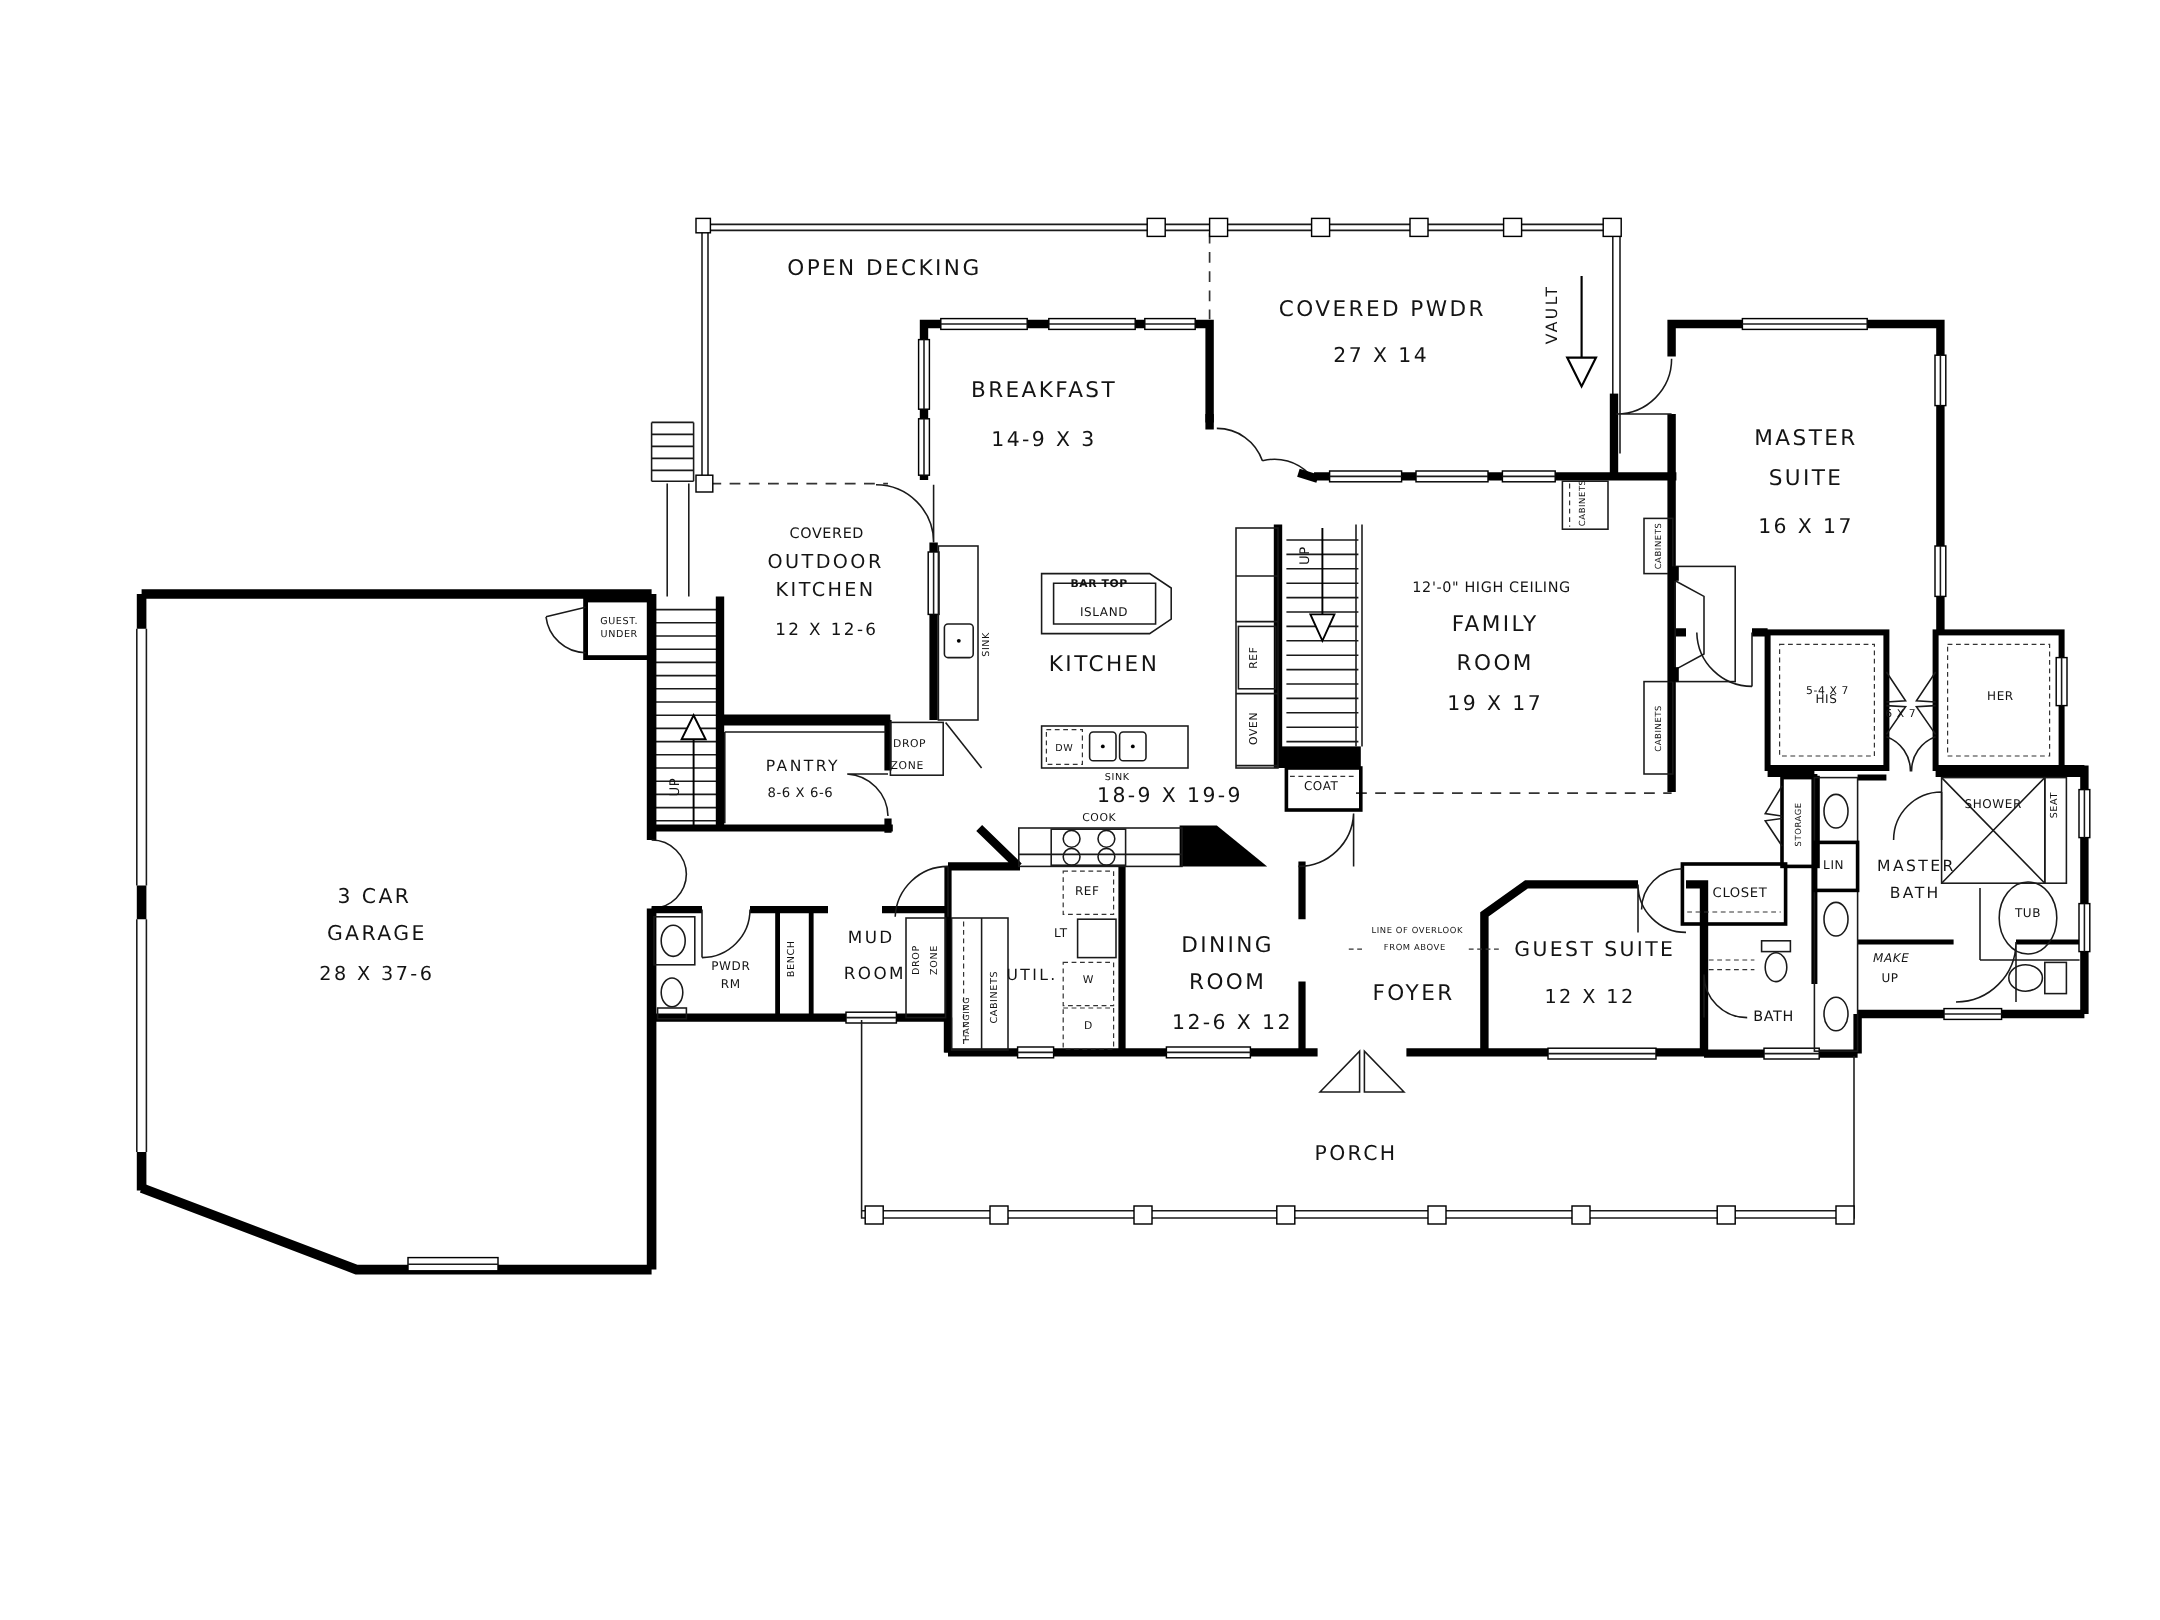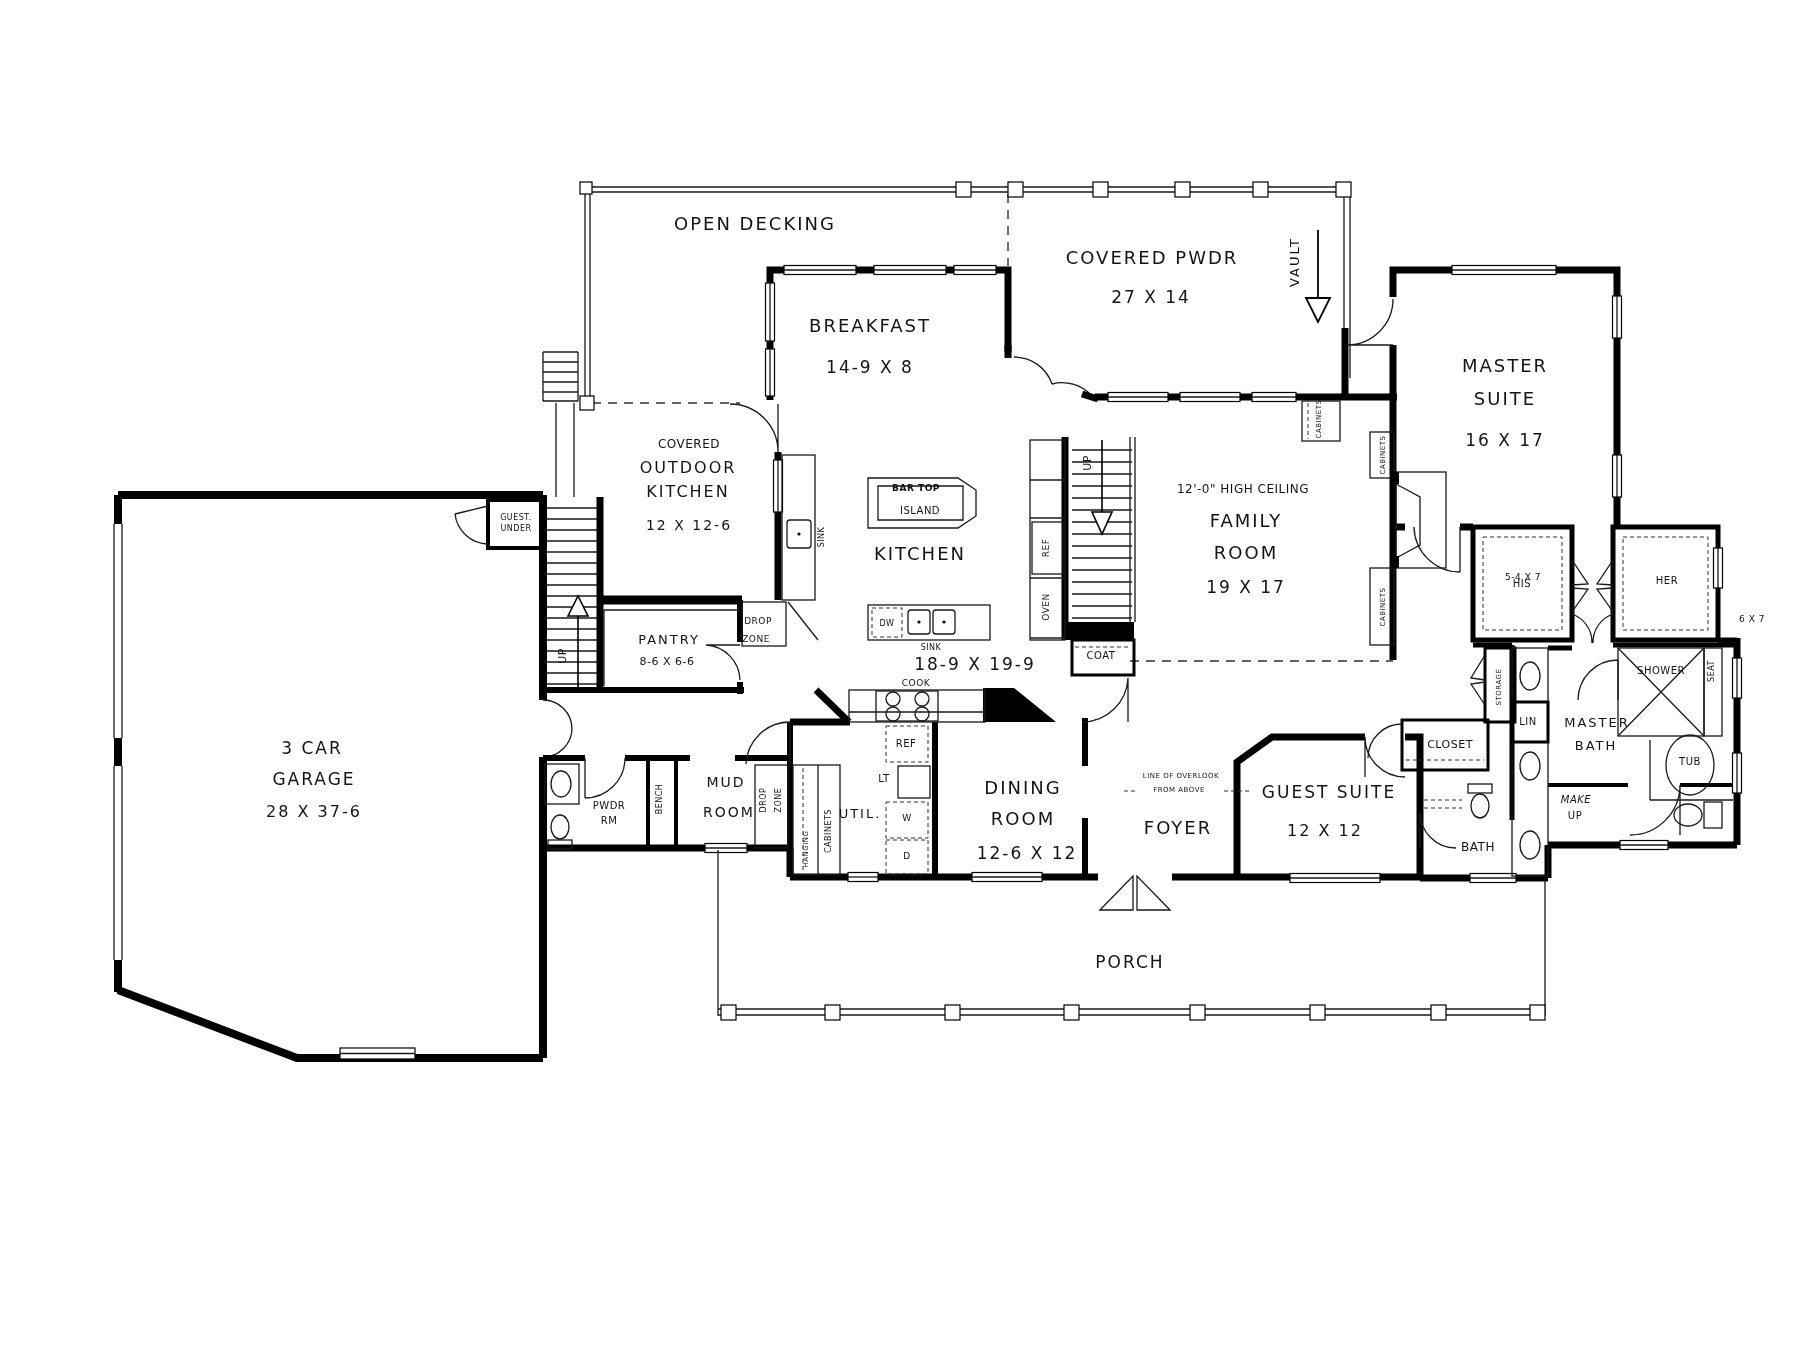--- a/index.html
+++ b/index.html
@@ -338,26 +338,26 @@
       <rect class="win" x="945" y="1005" width="15" height="15"></rect>
       <rect class="win" x="1064" y="1005" width="15" height="15"></rect>
       <rect class="win" x="1190" y="1005" width="15" height="15"></rect>
       <rect class="win" x="1310" y="1005" width="15" height="15"></rect>
       <rect class="win" x="1431" y="1005" width="15" height="15"></rect>
       <rect class="win" x="1530" y="1005" width="15" height="15"></rect>
     </g>
   </svg>
 
   <div>
-      <div class="lbl" style="left: 737px; top: 224px; font-size: 18px; letter-spacing: 2px; margin-left: 18px;">OPEN DECKING</div>
+      <div class="lbl" style="left: 737px; top: 224px; font-size: 18px; letter-spacing: 2px;">OPEN DECKING</div>
       <div class="lbl" style="left: 1152px; top: 258px; font-size: 18px; letter-spacing: 2px;">COVERED PWDR</div>
       <div class="lbl" style="left: 1151px; top: 297px; font-size: 17px; letter-spacing: 2px;">27 X 14</div>
       <div class="lbl v" style="left: 1294px; top: 262px; font-size: 13px; letter-spacing: 2px;">VAULT</div>
       <div class="lbl" style="left: 870px; top: 326px; font-size: 18px; letter-spacing: 2px;">BREAKFAST</div>
-      <div class="lbl" style="left: 870px; top: 367px; font-size: 17px; letter-spacing: 2px;">14-9 X 8</div>
+      <div class="lbl" style="left: 870px; top: 367px; font-size: 17px; letter-spacing: 2px;">14-9 X 3</div>
       <div class="lbl" style="left: 1505px; top: 366px; font-size: 18px; letter-spacing: 2px;">MASTER</div>
       <div class="lbl" style="left: 1505px; top: 399px; font-size: 18px; letter-spacing: 2px;">SUITE</div>
       <div class="lbl" style="left: 1505px; top: 440px; font-size: 17px; letter-spacing: 2px;">16 X 17</div>
       <div class="lbl" style="left: 689px; top: 444px; font-size: 12px; letter-spacing: 0.5px;">COVERED</div>
       <div class="lbl" style="left: 688px; top: 468px; font-size: 16px; letter-spacing: 2px;">OUTDOOR</div>
       <div class="lbl" style="left: 688px; top: 492px; font-size: 16px; letter-spacing: 2px;">KITCHEN</div>
       <div class="lbl" style="left: 689px; top: 525px; font-size: 14px; letter-spacing: 2px;">12 X 12-6</div>
       <div class="lbl" style="left: 920px; top: 554px; font-size: 18px; letter-spacing: 2px;">KITCHEN</div>
       <div class="lbl" style="left: 916px; top: 488px; font-size: 9px; letter-spacing: 0.5px; font-weight: bold;">BAR  TOP</div>
       <div class="lbl" style="left: 920px; top: 511px; font-size: 10px; letter-spacing: 0.5px;">ISLAND</div>
@@ -396,21 +396,21 @@
       <div class="lbl" style="left: 1597px; top: 722px; font-size: 13px; letter-spacing: 2px;">MASTER</div>
       <div class="lbl" style="left: 1596px; top: 745px; font-size: 13px; letter-spacing: 2px;">BATH</div>
       <div class="lbl" style="left: 1576px; top: 800px; font-size: 10px; letter-spacing: 0.5px; font-style: italic;">MAKE</div>
       <div class="lbl" style="left: 1575px; top: 816px; font-size: 10px; letter-spacing: 0.5px;">UP</div>
       <div class="lbl" style="left: 1690px; top: 762px; font-size: 10px; letter-spacing: 0.5px;">TUB</div>
       <div class="lbl" style="left: 1661px; top: 671px; font-size: 10px; letter-spacing: 0.5px;">SHOWER</div>
       <div class="lbl v" style="left: 1712px; top: 671px; font-size: 8px; letter-spacing: 0.5px;">SEAT</div>
       <div class="lbl" style="left: 1522px; top: 584px; font-size: 10px; letter-spacing: 0.5px;">HIS</div>
       <div class="lbl" style="left: 1523px; top: 577px; font-size: 9px; letter-spacing: 0.5px;">5-4 X 7</div>
       <div class="lbl" style="left: 1667px; top: 581px; font-size: 10px; letter-spacing: 0.5px;">HER</div>
-      <div class="lbl" style="left: 1752px; top: 596px; font-size: 9px; letter-spacing: 0.5px; margin-top: 23px;">6 X 7</div>
+      <div class="lbl" style="left: 1584px; top: 596px; font-size: 9px; letter-spacing: 0.5px;">6 X 7</div>
       <div class="lbl" style="left: 609px; top: 806px; font-size: 10px; letter-spacing: 0.5px;">PWDR</div>
       <div class="lbl" style="left: 609px; top: 821px; font-size: 10px; letter-spacing: 0.5px;">RM</div>
       <div class="lbl v" style="left: 660px; top: 799px; font-size: 8px; letter-spacing: 0.5px;">BENCH</div>
       <div class="lbl" style="left: 726px; top: 782px; font-size: 14px; letter-spacing: 2px;">MUD</div>
       <div class="lbl" style="left: 729px; top: 812px; font-size: 14px; letter-spacing: 2px;">ROOM</div>
       <div class="lbl v" style="left: 764px; top: 800px; font-size: 8px; letter-spacing: 0.5px;">DROP</div>
       <div class="lbl v" style="left: 779px; top: 800px; font-size: 8px; letter-spacing: 0.5px;">ZONE</div>
       <div class="lbl" style="left: 758px; top: 621px; font-size: 9px; letter-spacing: 0.5px;">DROP</div>
       <div class="lbl" style="left: 756px; top: 639px; font-size: 9px; letter-spacing: 0.5px;">ZONE</div>
       <div class="lbl" style="left: 669px; top: 639px; font-size: 13px; letter-spacing: 2px;">PANTRY</div>

